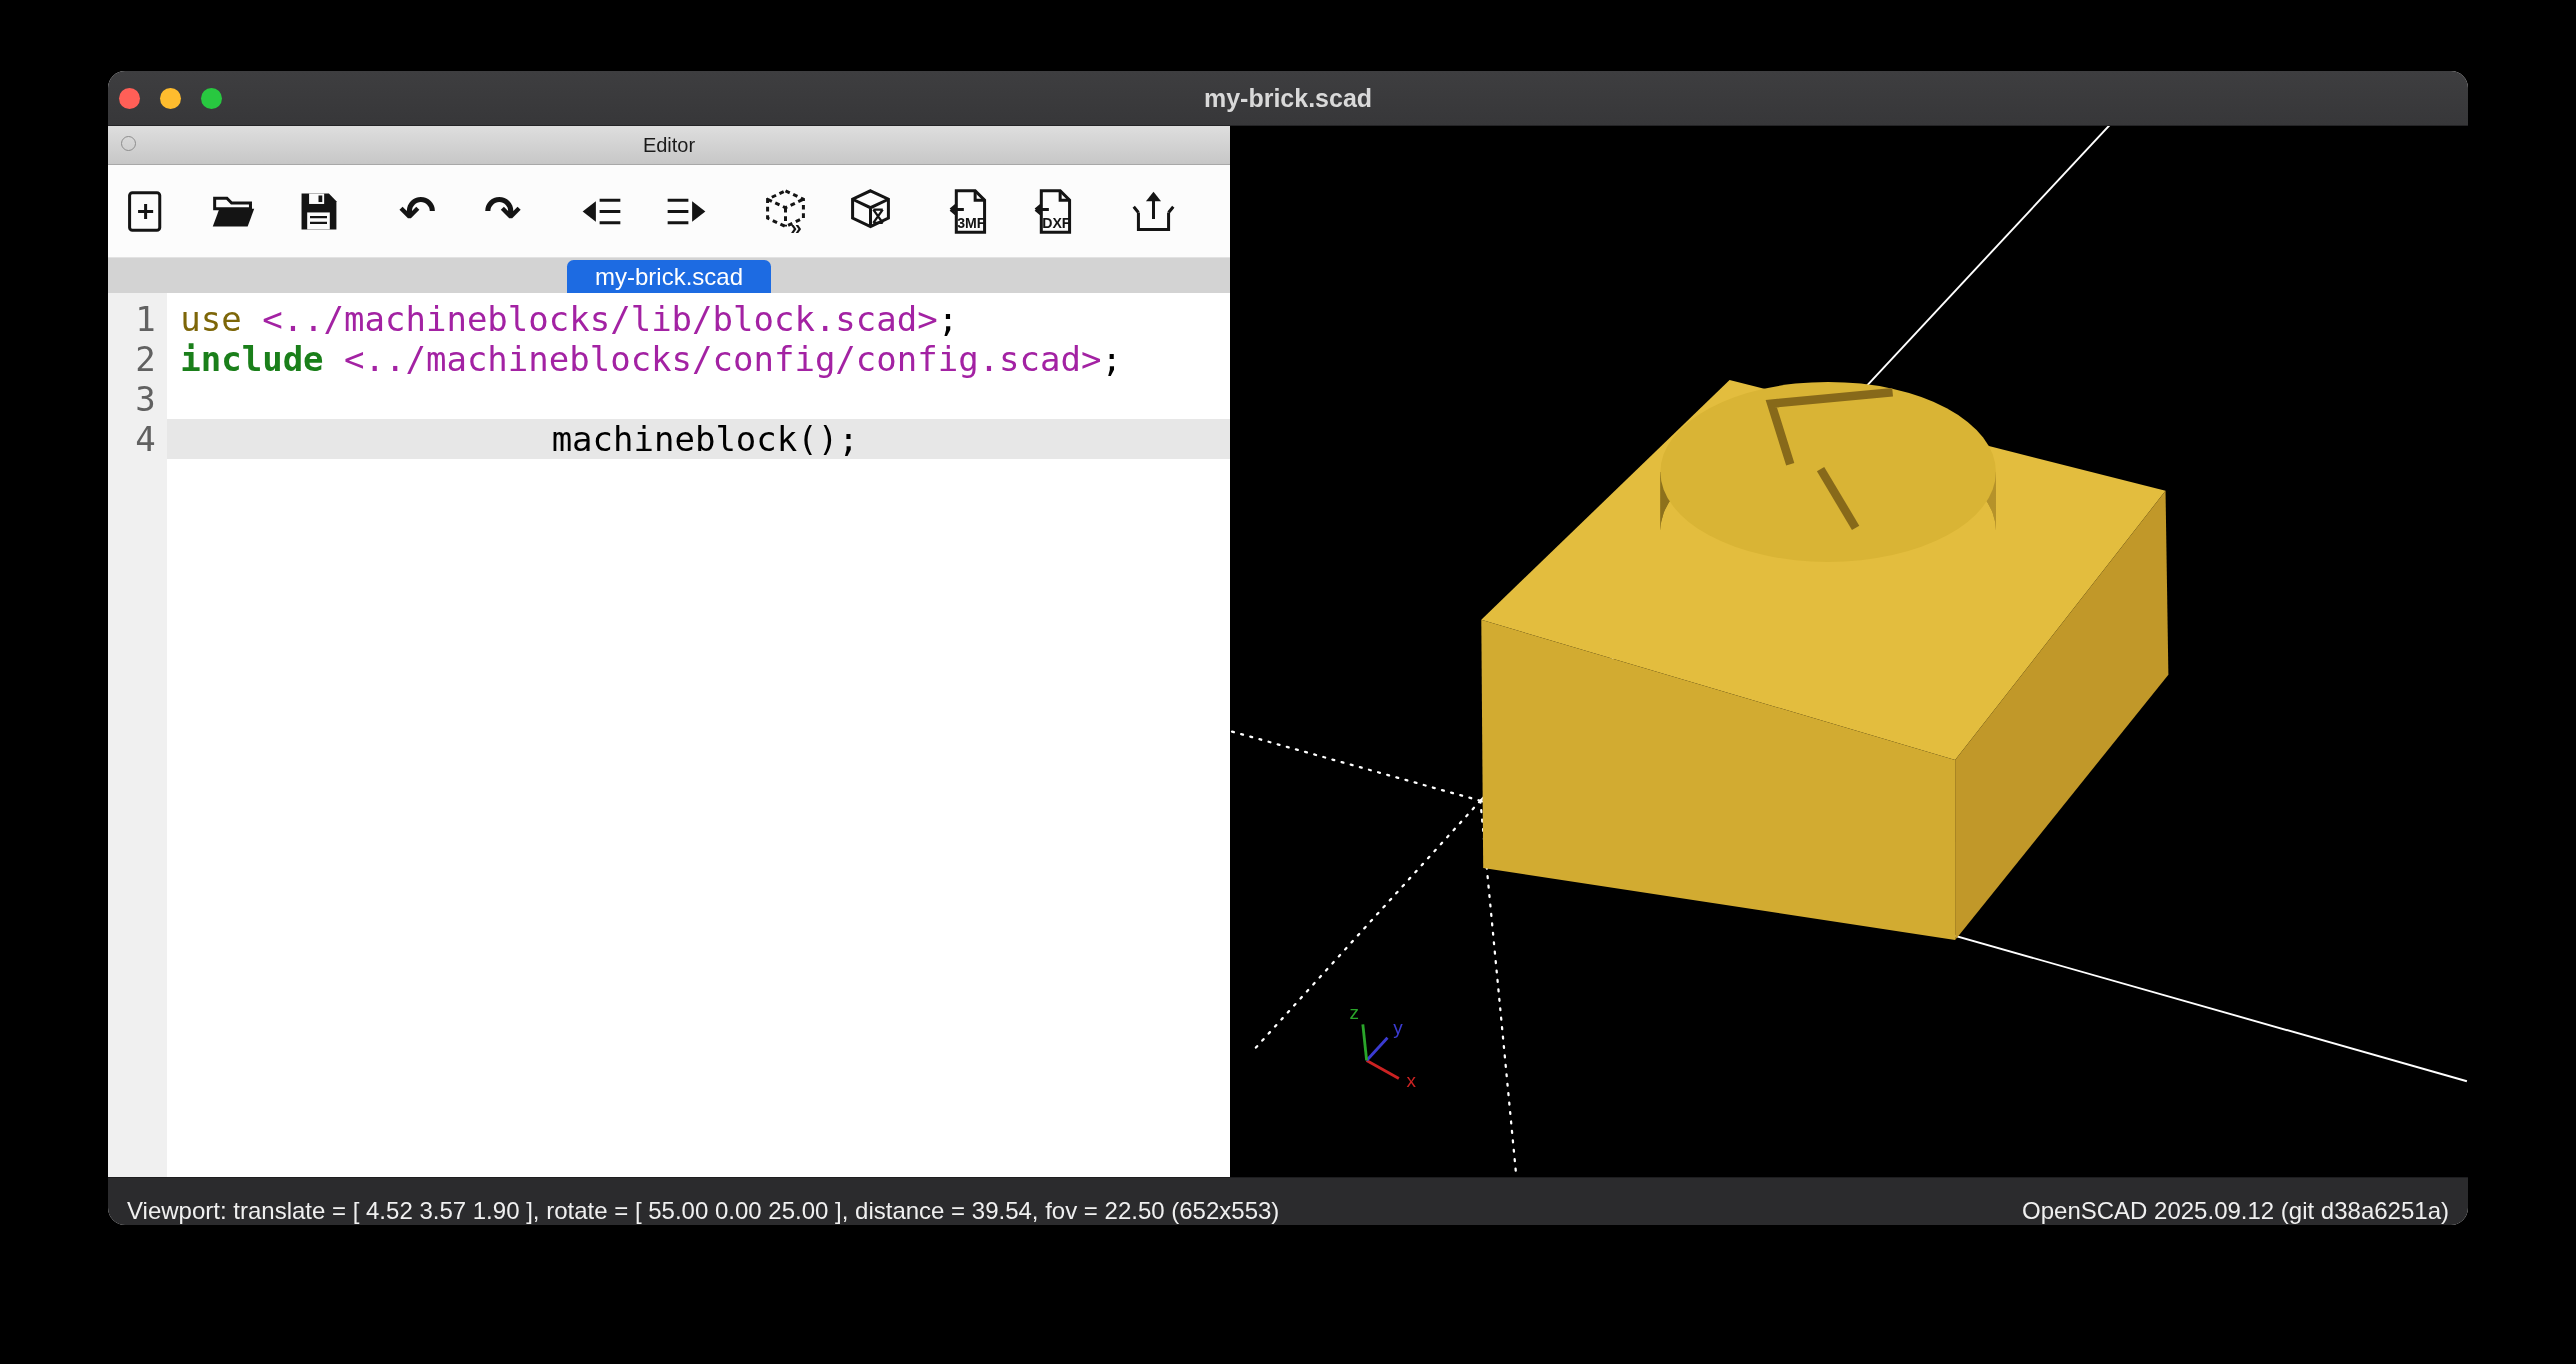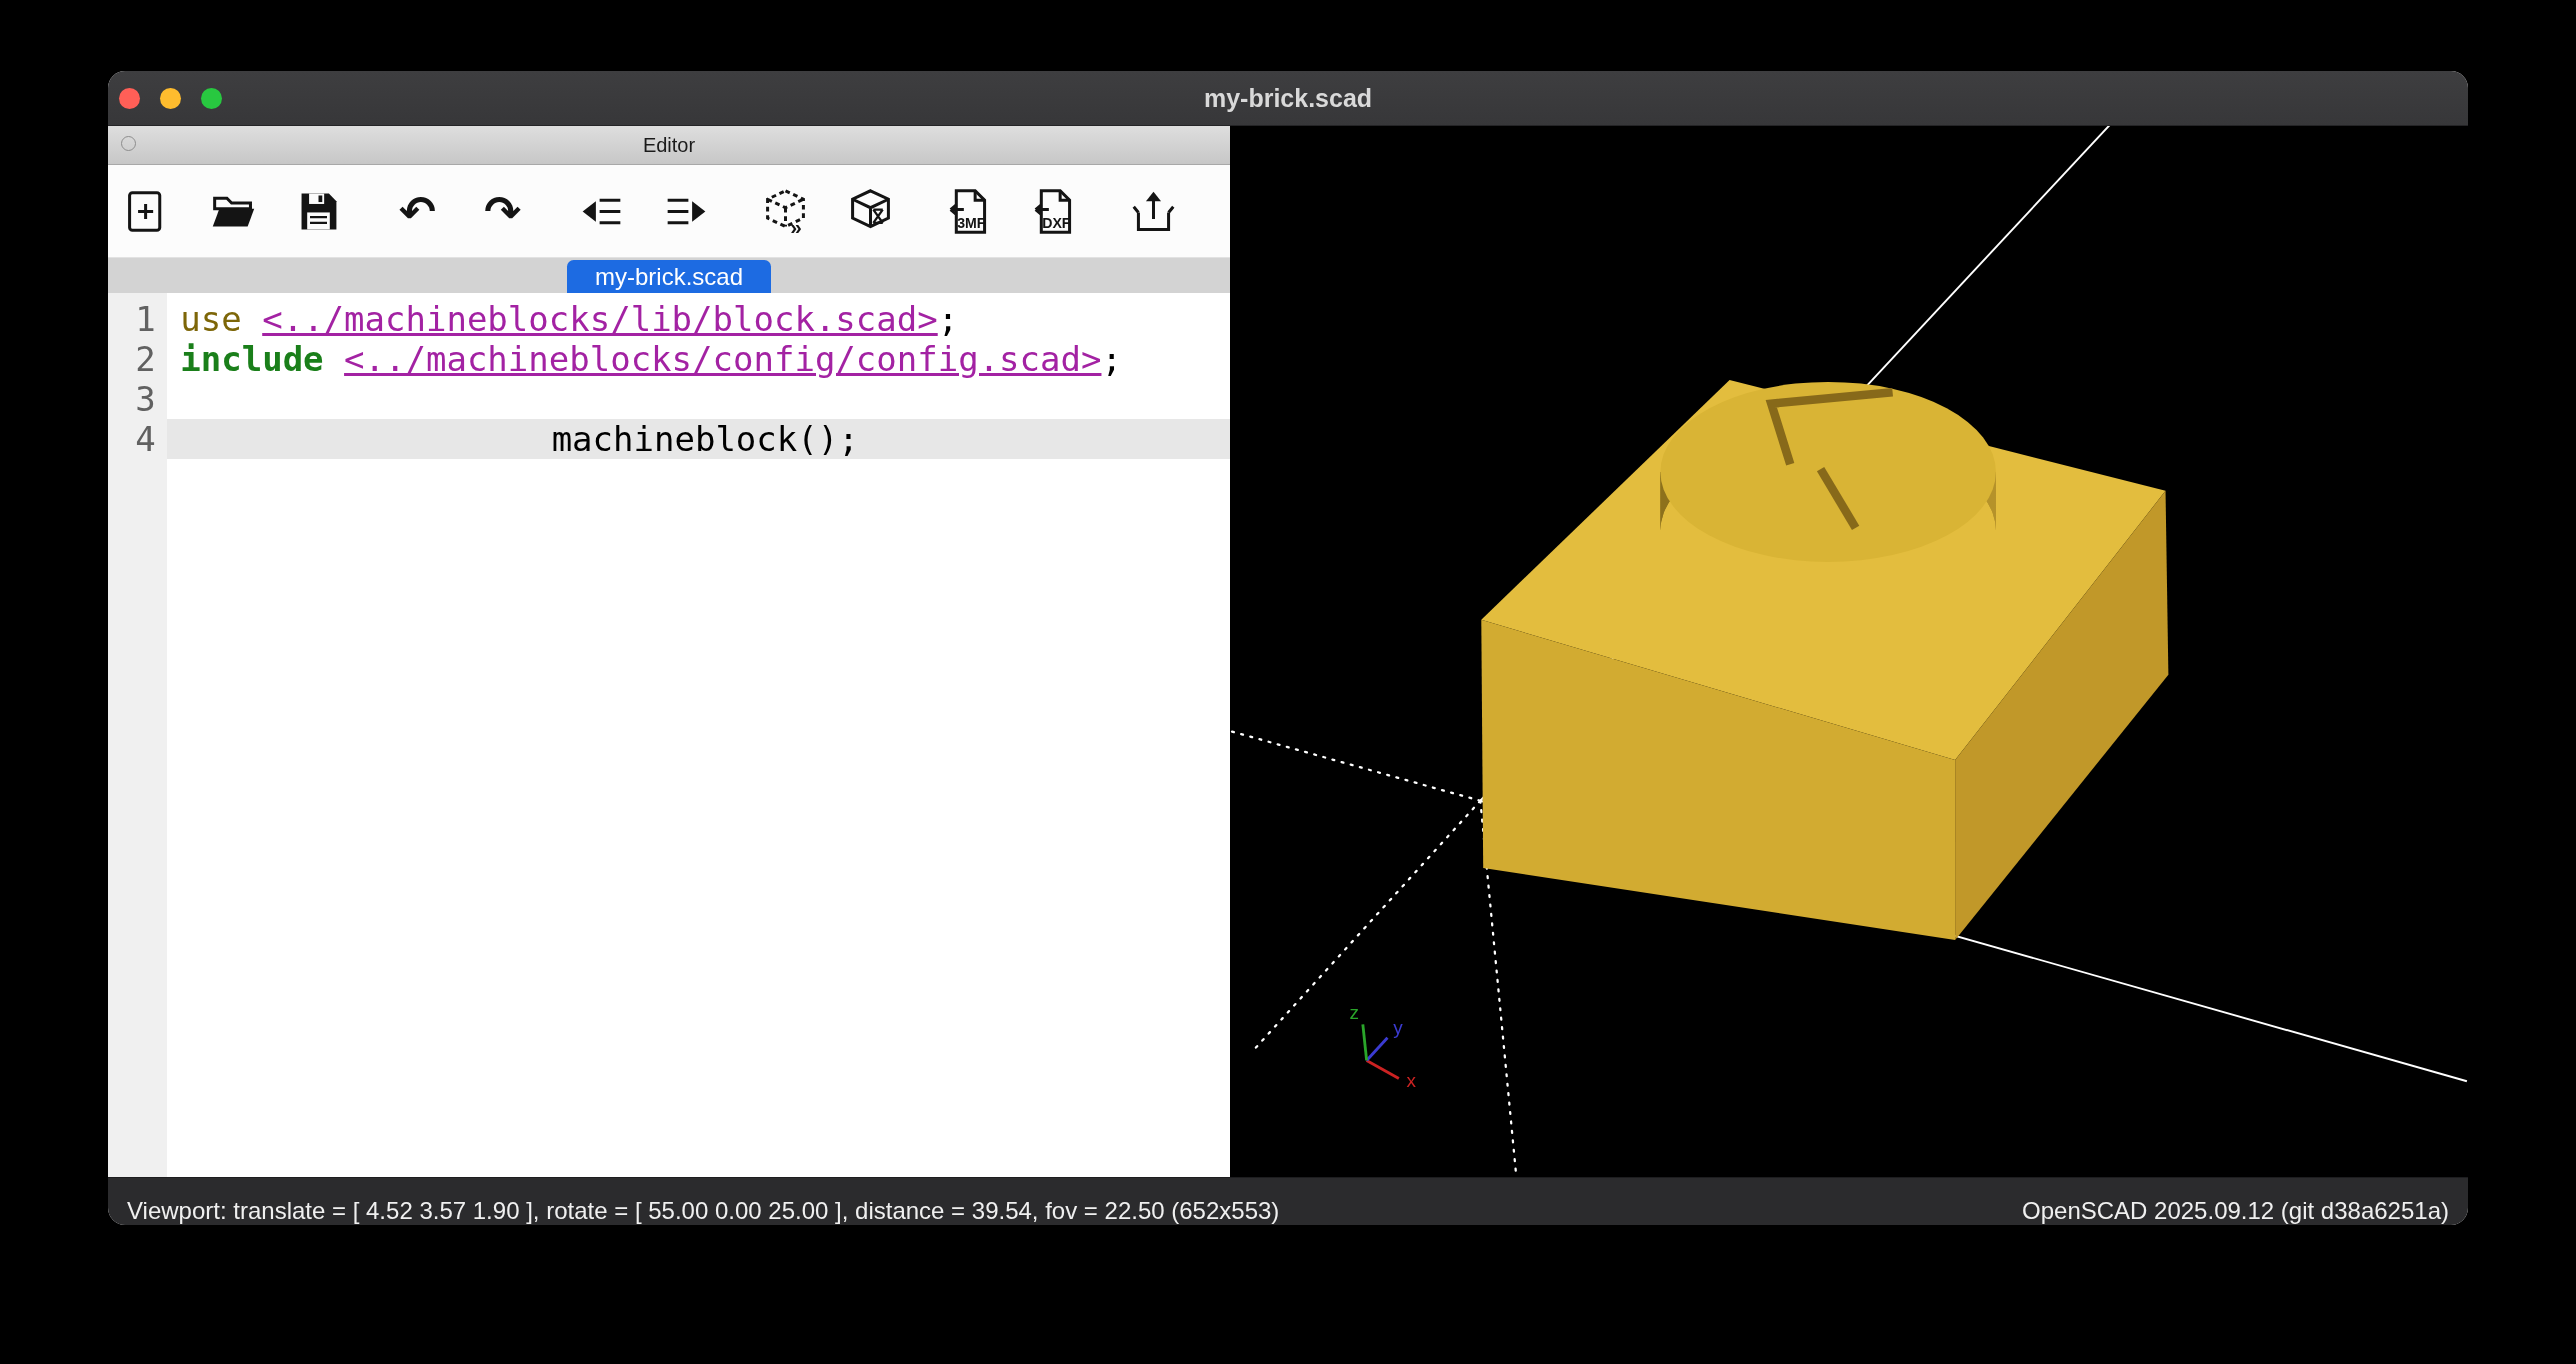--- a/index.html
+++ b/index.html
@@ -40,21 +40,21 @@
   .code-area{flex:1;background:linear-gradient(90deg,#f0f0f0 0,#f0f0f0 59px,#ffffff 59px);
              font-family:"DejaVu Sans Mono",monospace;font-size:34px;line-height:40px;
              padding-top:5.7px;overflow:hidden;}
   .code-row{display:flex;height:40px;}
   .gutter{width:59px;flex:none;text-align:right;padding-right:11.4px;box-sizing:border-box;
           color:#616161;background:#f0f0f0;}
   .cline{flex:1;padding-left:13.3px;white-space:pre;color:#000;}
   .code-row.current .cline{background:#e7e7e7;text-align:center;}
   .tok-use{color:#7d6608;font-weight:normal;}
   .tok-include{color:#1a7f1a;font-weight:bold;text-align:center;}
-  .tok-path{color:#a322a3;text-decoration:underline;}
+  .tok-path{color:#a322a3;}
   
   .splitter{position:absolute;left:1120px;top:0;width:4.7px;height:1051px;background:transparent;cursor:col-resize;}
   
   .viewport{flex:1;background:#000;position:relative;}
   .viewport svg{display:block;}
   .dot{stroke-dasharray:2 8;stroke-linecap:round;stroke-width:2.4;}
   
   .statusbar{height:49px;background:#2b2b2d;border-top:0.9px solid #1d1d1f;display:flex;
              align-items:center;justify-content:space-between;padding:8px 19px;color:#f0f0f0;font-size:24px;}
 </style>

